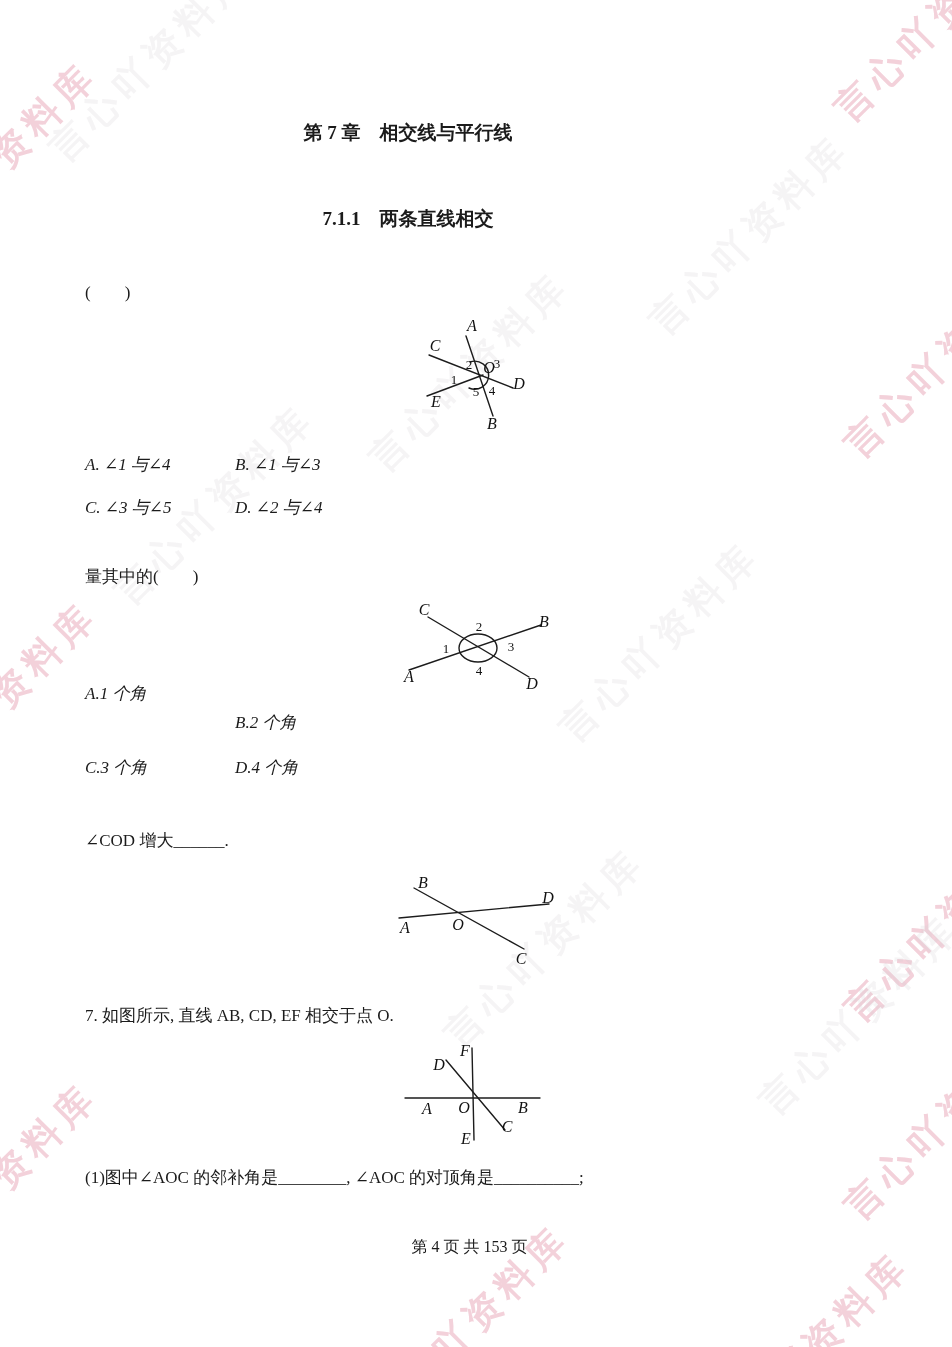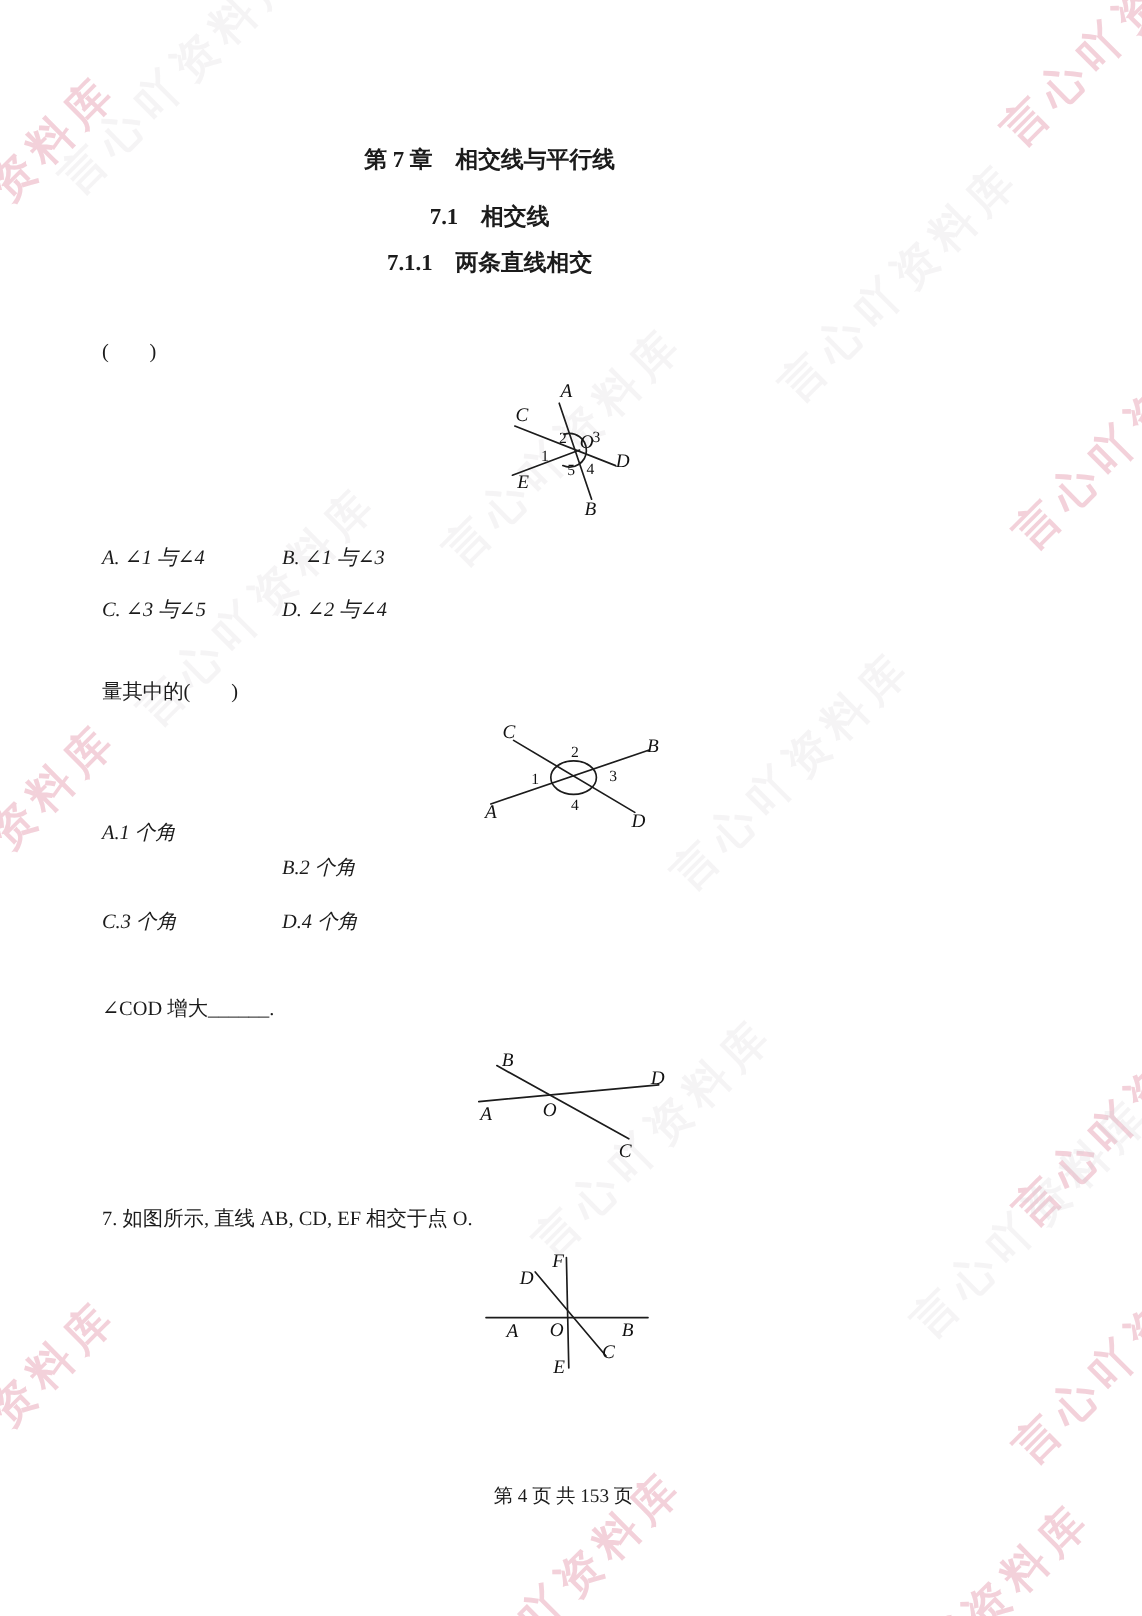--- a/index.html
+++ b/index.html
@@ -66,21 +66,20 @@
       <div class="wm" style="left: 545px; top: 948px;">言心吖资料库</div>
       <div class="wm wm-strong" style="left: 945px; top: 922px;">言心吖资料库</div>
       <div class="wm" style="left: 860px; top: 1015px;">言心吖资料库</div>
       <div class="wm wm-strong" style="left: 945px; top: 1120px;">言心吖资料库</div>
       <div class="wm wm-strong" style="left: -2px; top: 1183px;">言心吖资料库</div>
       <div class="wm wm-strong" style="left: 470px; top: 1325px;">言心吖资料库</div>
       <div class="wm wm-strong" style="left: 810px; top: 1352px;">言心吖资料库</div>
     </div>
 
   <div class="heading" style="top:120px">第 7 章　相交线与平行线</div>
-  <div class="heading" style="top:168px">7.1　相交线</div>
   <div class="heading" style="top:206px">7.1.1　两条直线相交</div>
 
   <div class="tb" style="left:85px;top:283px">(　　)</div>
 
   <svg class="fig" style="left:393px;top:310px" width="180" height="132" viewBox="0 0 180 132">
     <line x1="73" y1="26" x2="100" y2="106"></line>
     <line x1="36" y1="45" x2="120" y2="78"></line>
     <line x1="90" y1="65" x2="34" y2="86"></line>
     <path d="M 77 52 A 14 14 0 1 1 76 78"></path>
     <text class="pt-label" x="79" y="21" text-anchor="middle">A</text>
@@ -142,16 +141,17 @@
     <line x1="49" y1="20" x2="108" y2="90"></line>
     <text class="pt-label" x="68" y="16" text-anchor="middle">F</text>
     <text class="pt-label" x="42" y="30" text-anchor="middle">D</text>
     <text class="pt-label" x="30" y="74" text-anchor="middle">A</text>
     <text class="pt-label" x="67" y="73" text-anchor="middle">O</text>
     <text class="pt-label" x="126" y="73" text-anchor="middle">B</text>
     <text class="pt-label" x="110" y="92" text-anchor="middle">C</text>
     <text class="pt-label" x="69" y="104" text-anchor="middle">E</text>
   </svg>
 
+  <div class="tb" style="left:85px;top:1168px">(1)图中∠AOC 的邻补角是________, ∠AOC 的对顶角是__________;</div>
 
   <div class="footer" style="top:1237px">第 4 页 共 153 页</div>
 
 </div>
 
 </body></html>

